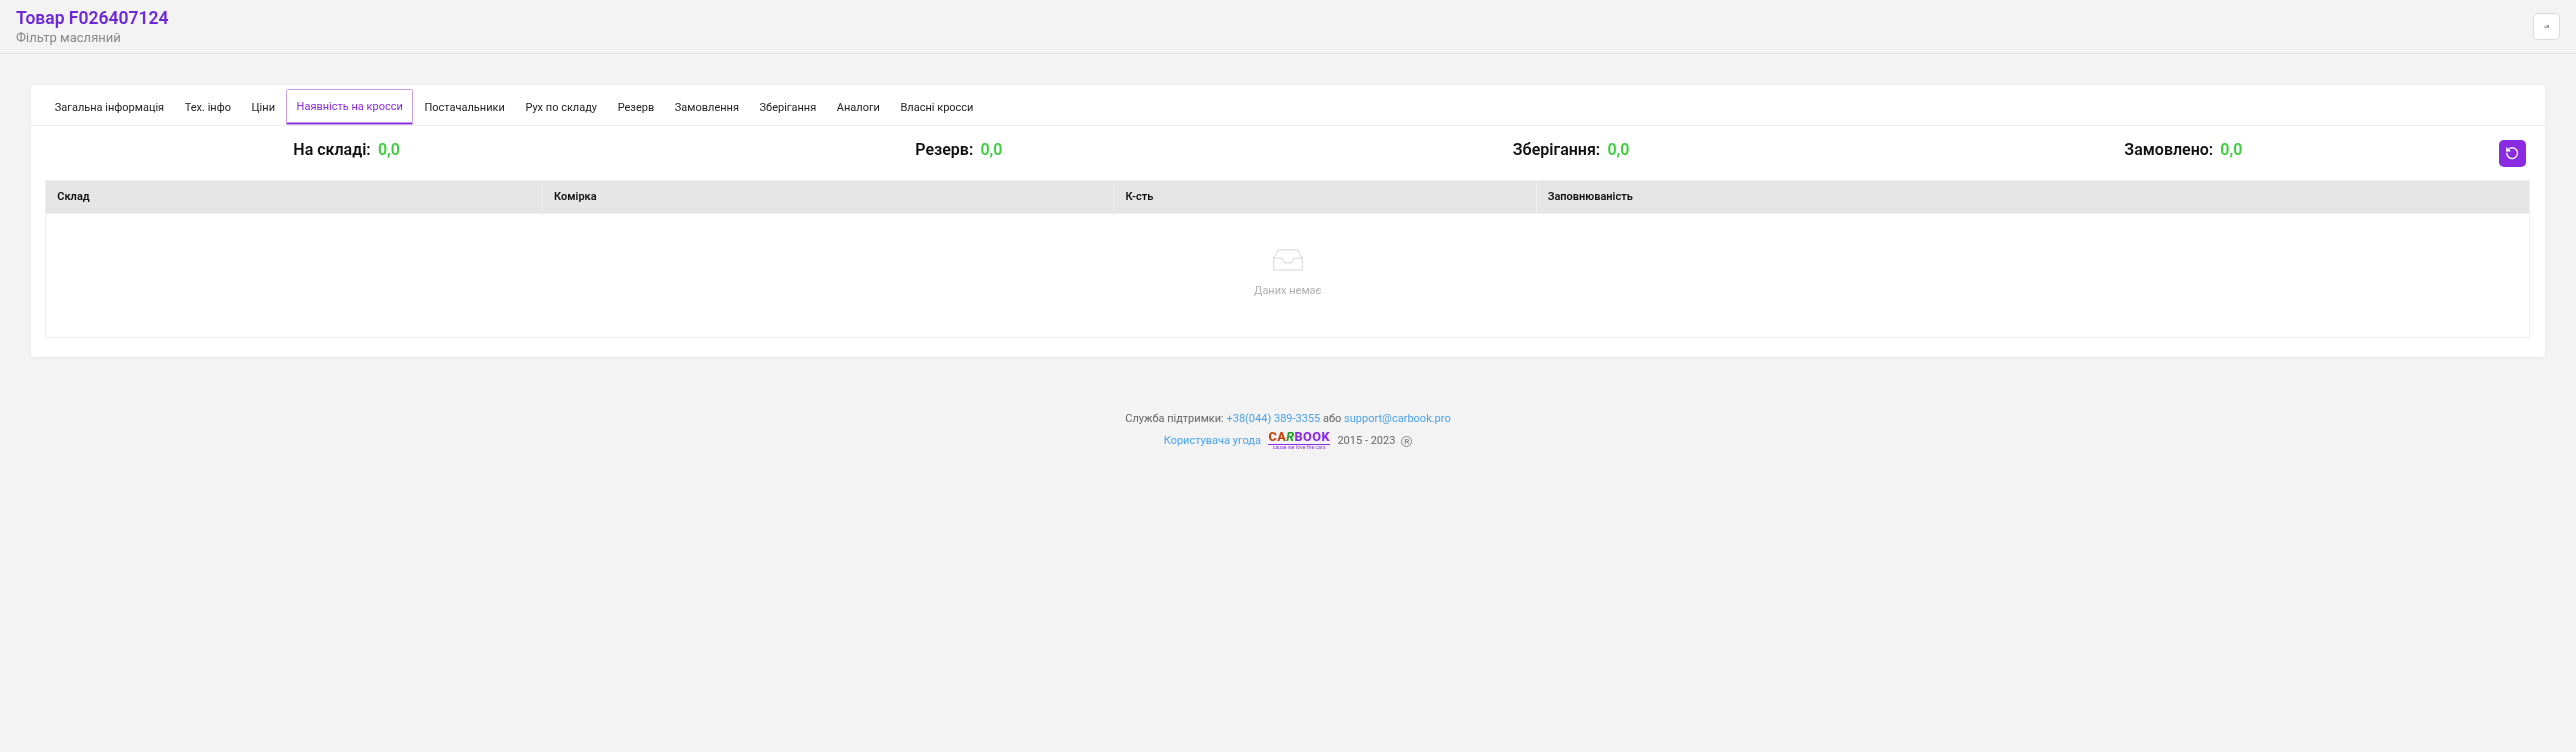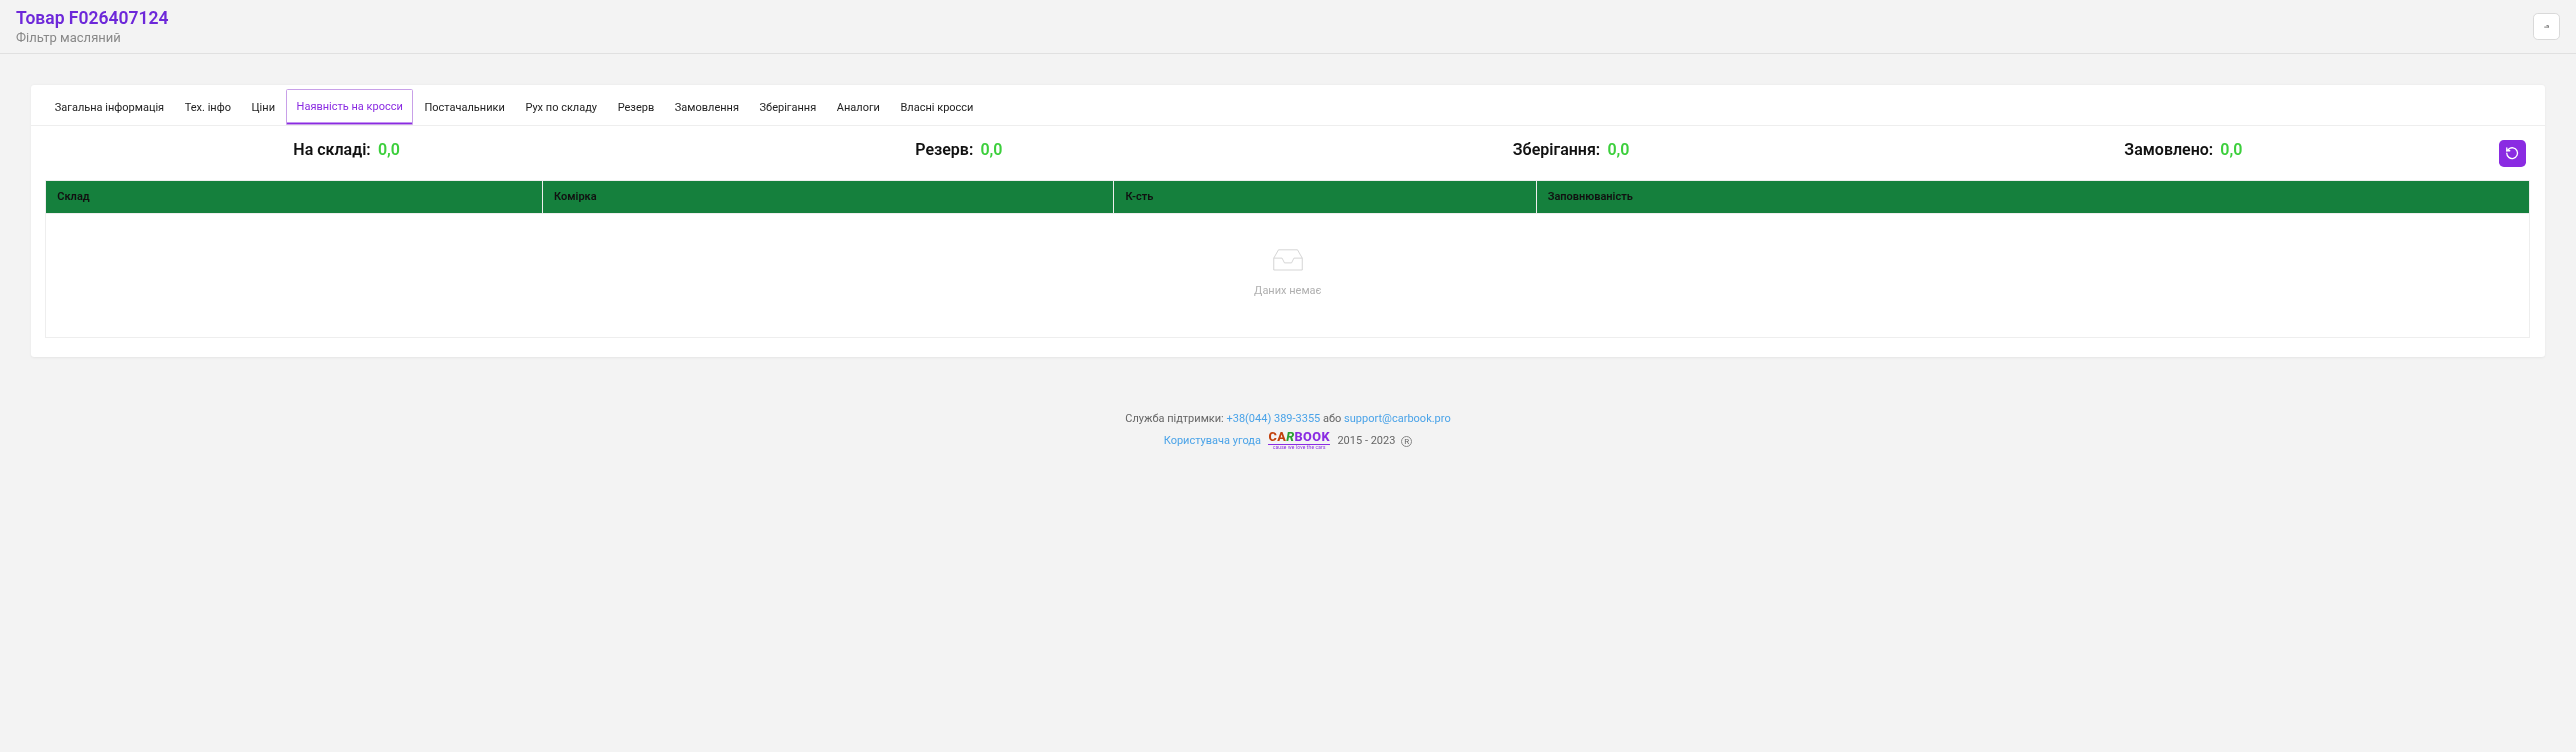--- a/index.html
+++ b/index.html
@@ -103,21 +103,21 @@
   }
   .refresh-btn svg { stroke: #fff; }
   .table {
     width: calc(100% - 29px);
     margin: 4.8px 14.3px 0 14.3px;
     border: 0.8px solid #eee;
     border-collapse: collapse;
   }
   .table th {
     text-align: left;
-    background: #15803d;
+    background: #e5e5e5;
     font-weight: 600;
     font-size: 11px;
     padding: 9.5px 11px;
     border-bottom: 0.8px solid #eee;
     border-right: 0.8px solid #eee;
   }
   .table th:last-child { border-right: none; }
   .empty-state {
     padding: 32px 0 40px 0;
     text-align: center;

